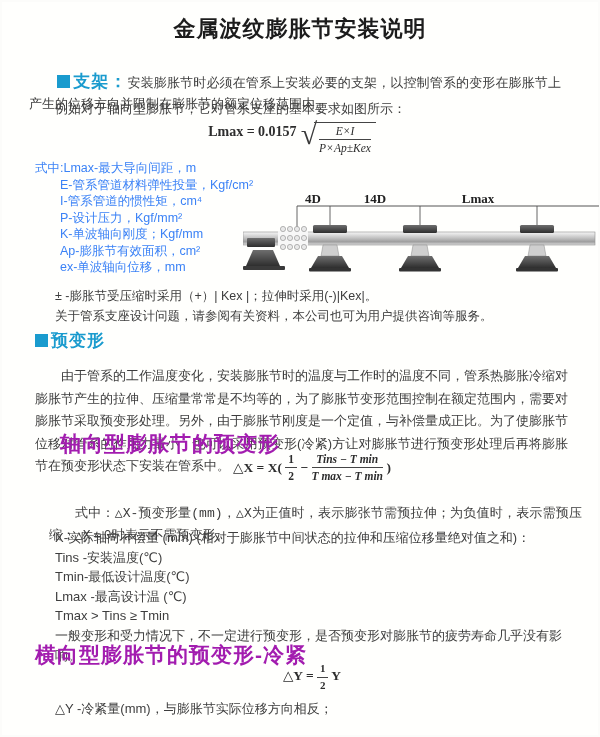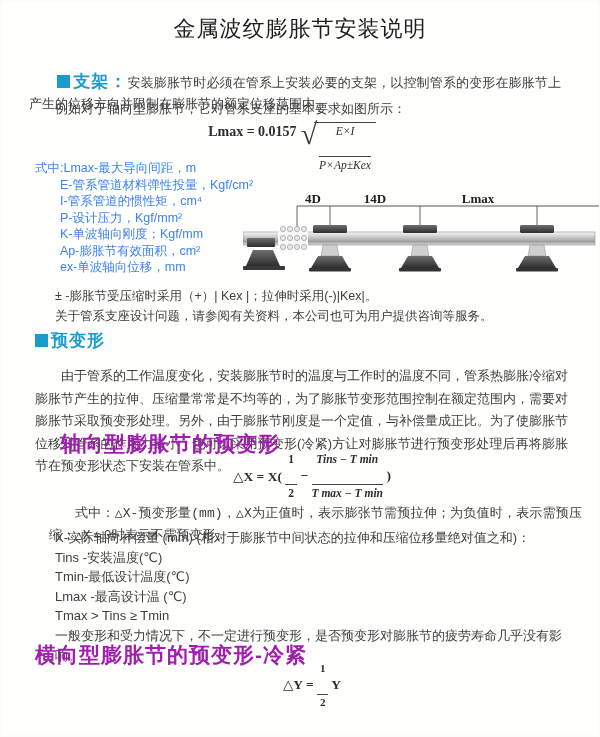--- a/index.html
+++ b/index.html
@@ -5,39 +5,39 @@
   html,body { margin:0; padding:0; background:#ffffff; }
   .page {
     position:relative; width:600px; height:737px; overflow:hidden;
     background:#fffffd; box-shadow: inset 0 0 0 2px #fcfcfa;
     font-family:"Liberation Sans","DejaVu Sans",sans-serif;
     color:#3d3d3d;
   }
   .abs { position:absolute; }
   .title {
     top:14px; left:0; width:600px; text-align:center;
-    font-size:22px; font-weight:normal; color:#1c1c1c; letter-spacing:1px;
+    font-size:22px; font-weight:bold; color:#1c1c1c; letter-spacing:1px;
   }
   .bullet {
     display:inline-block; width:13px; height:13px; background:#1a9bce;
     margin-right:3px; vertical-align:-1px;
   }
   .sec-head-inline { font-size:17px; font-weight:bold; color:#1a9bce; letter-spacing:1px; }
   .body-text { font-size:13px; line-height:21px; text-align:justify; }
   .support-para { top:55px; left:29px; width:532px; text-indent:28px;margin-top:16px; }
   .example-line { top:100px; left:55px; width:520px; font-size:13px; }
 
   .formula { font-family:"Liberation Serif","DejaVu Serif",serif; color:#2d2d2d;margin-left:12px; }
   .f1 { top:119px; left:0; width:560px; text-align:center; }
   .f1 .lhs { font-weight:bold; font-size:14px; vertical-align:8px; }
   .sqrt { display:inline-flex; align-items:flex-start; }
   .sqrt-sign { font-size:30px; line-height:30px; font-weight:400; margin-right:-3px; color:#3a3a3a; }
   .sqrt-body { border-top:1.5px solid #444; padding:1px 5px 0 5px; margin-top:3px; }
   .frac { display:inline-flex; flex-direction:column; text-align:center; vertical-align:middle; line-height:1.25; }
-  .frac .num { border-bottom:1px solid #444; padding:0 3px 18px 3px; }
+  .frac .num { border-bottom:1px solid #444; padding:0 3px 1px 3px; }
   .frac .den { padding-top:1px; }
   .ital { font-style:italic; }
   .f1 .frac { font-size:11.5px; font-style:italic; }
 
   .varlist { top:160px; left:35px; width:260px; font-size:12.5px; line-height:16.5px; color:#3b82f6; }
   .varlist .vline { white-space:nowrap; }
   .varlist .vline + .vline { padding-left:25px; }
   .pm-line { top:288px; left:55px; width:520px; font-size:12.5px; }
   .consult-line { top:308px; left:55px; width:520px; font-size:12.5px; }
 
@@ -202,14 +202,15 @@
 
   <div class="abs formula f3">
     <span class="piece">△Y =</span>
     <span class="frac piece">
       <span class="num">1</span>
       <span class="den">2</span>
     </span>
     <span class="piece">Y</span>
   </div>
 
+  <div class="abs trans-note">△Y -冷紧量(mm)，与膨胀节实际位移方向相反；</div>
 
 </div>
 
 </body></html>

